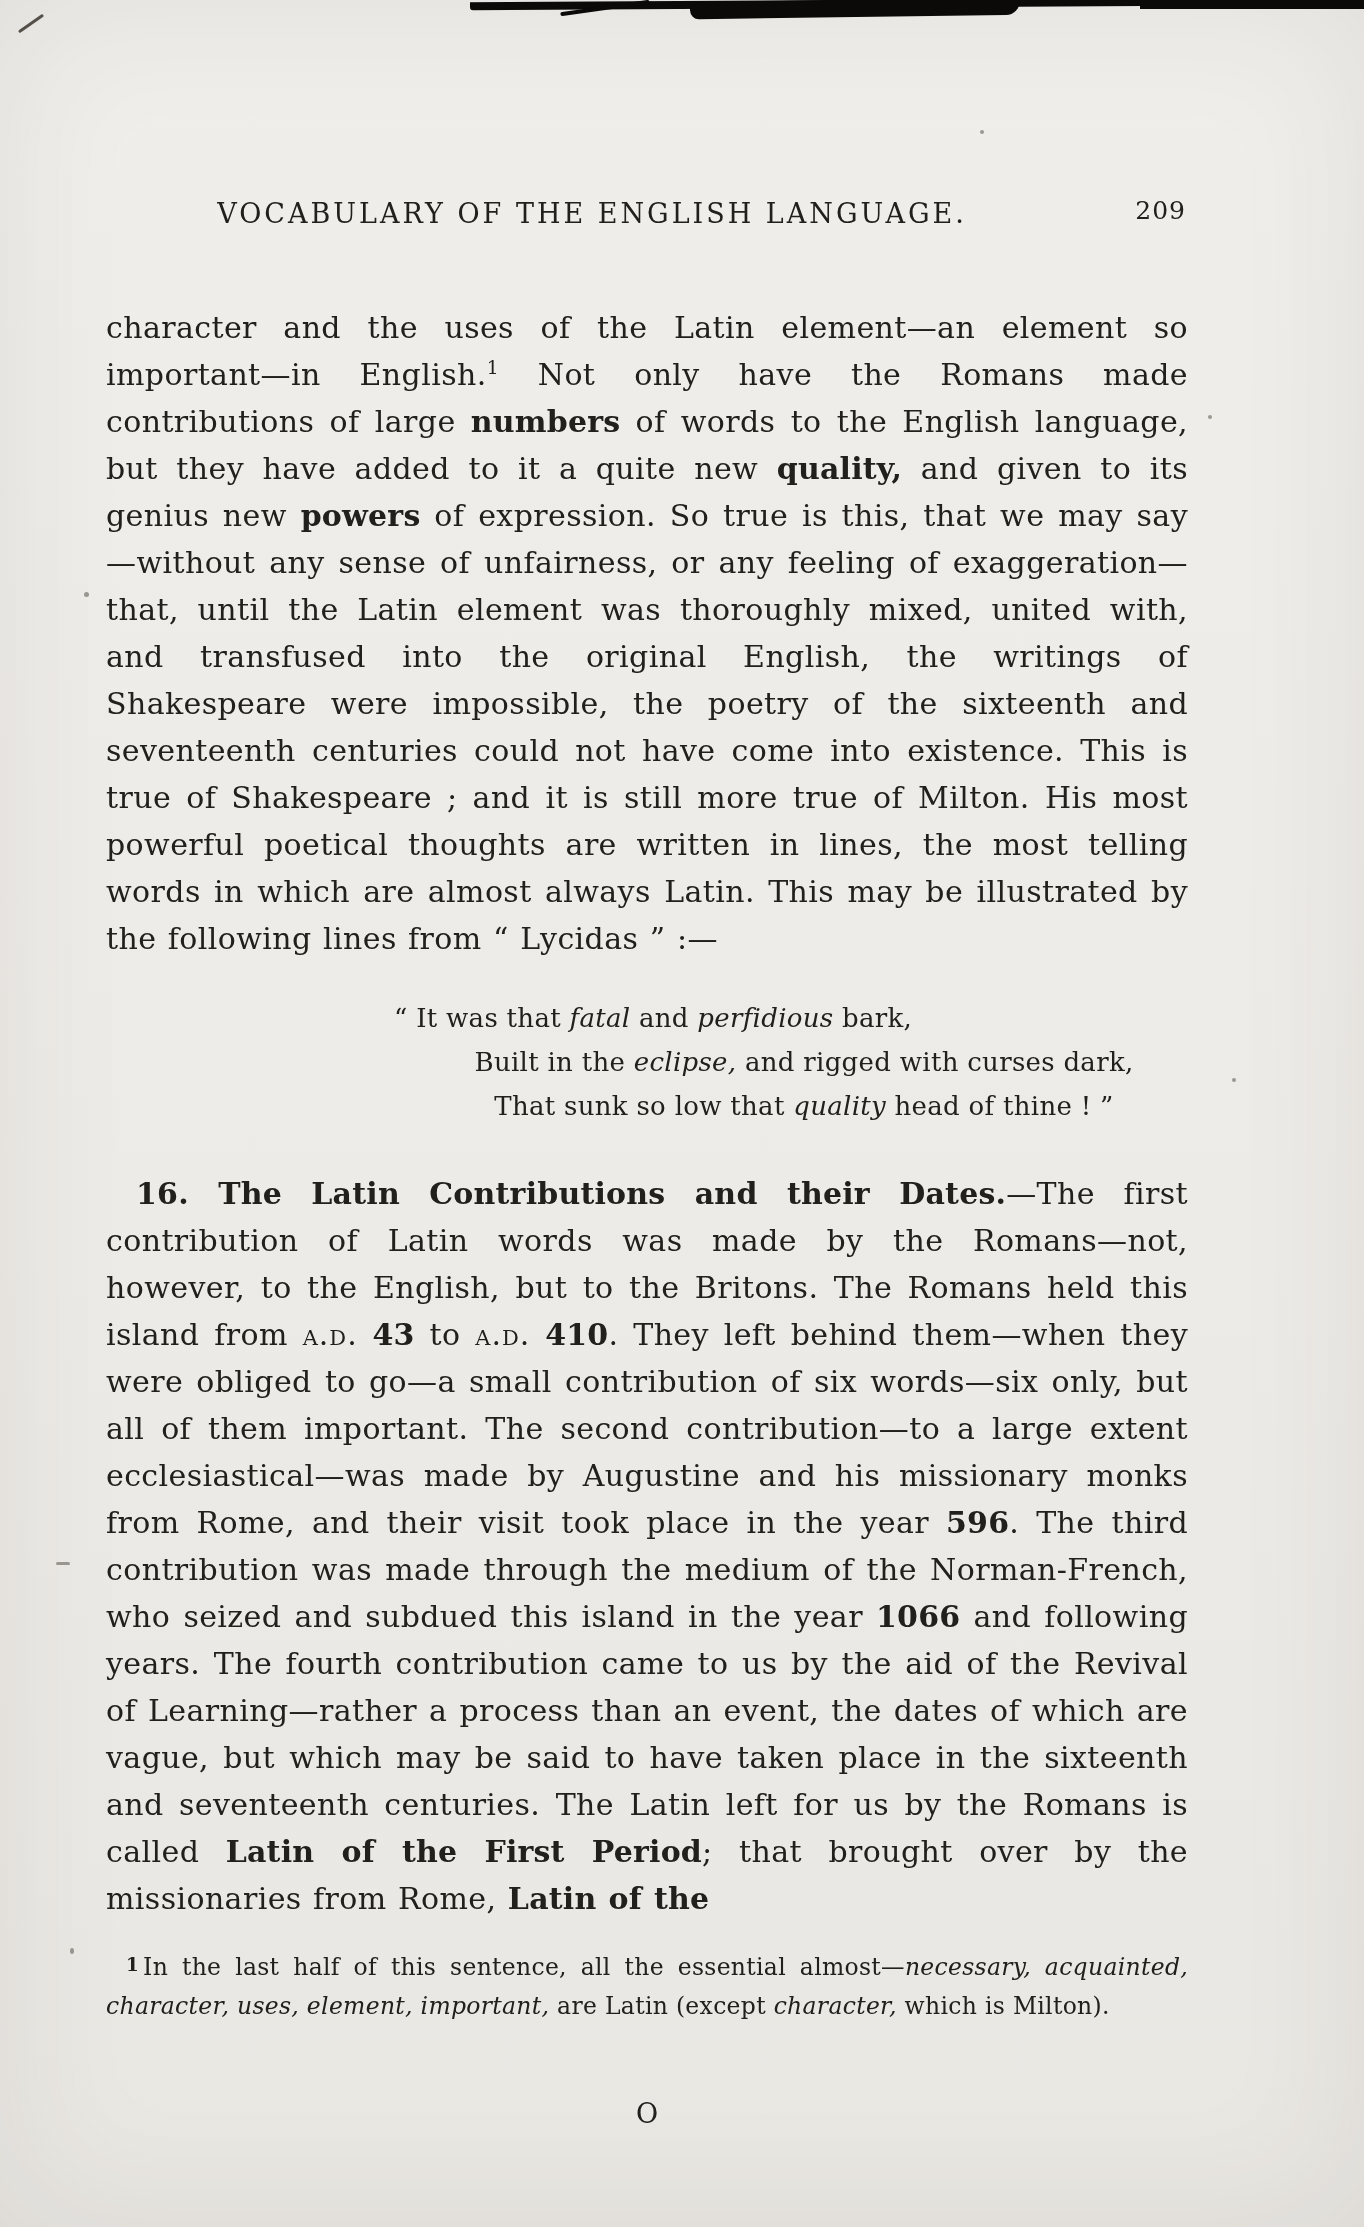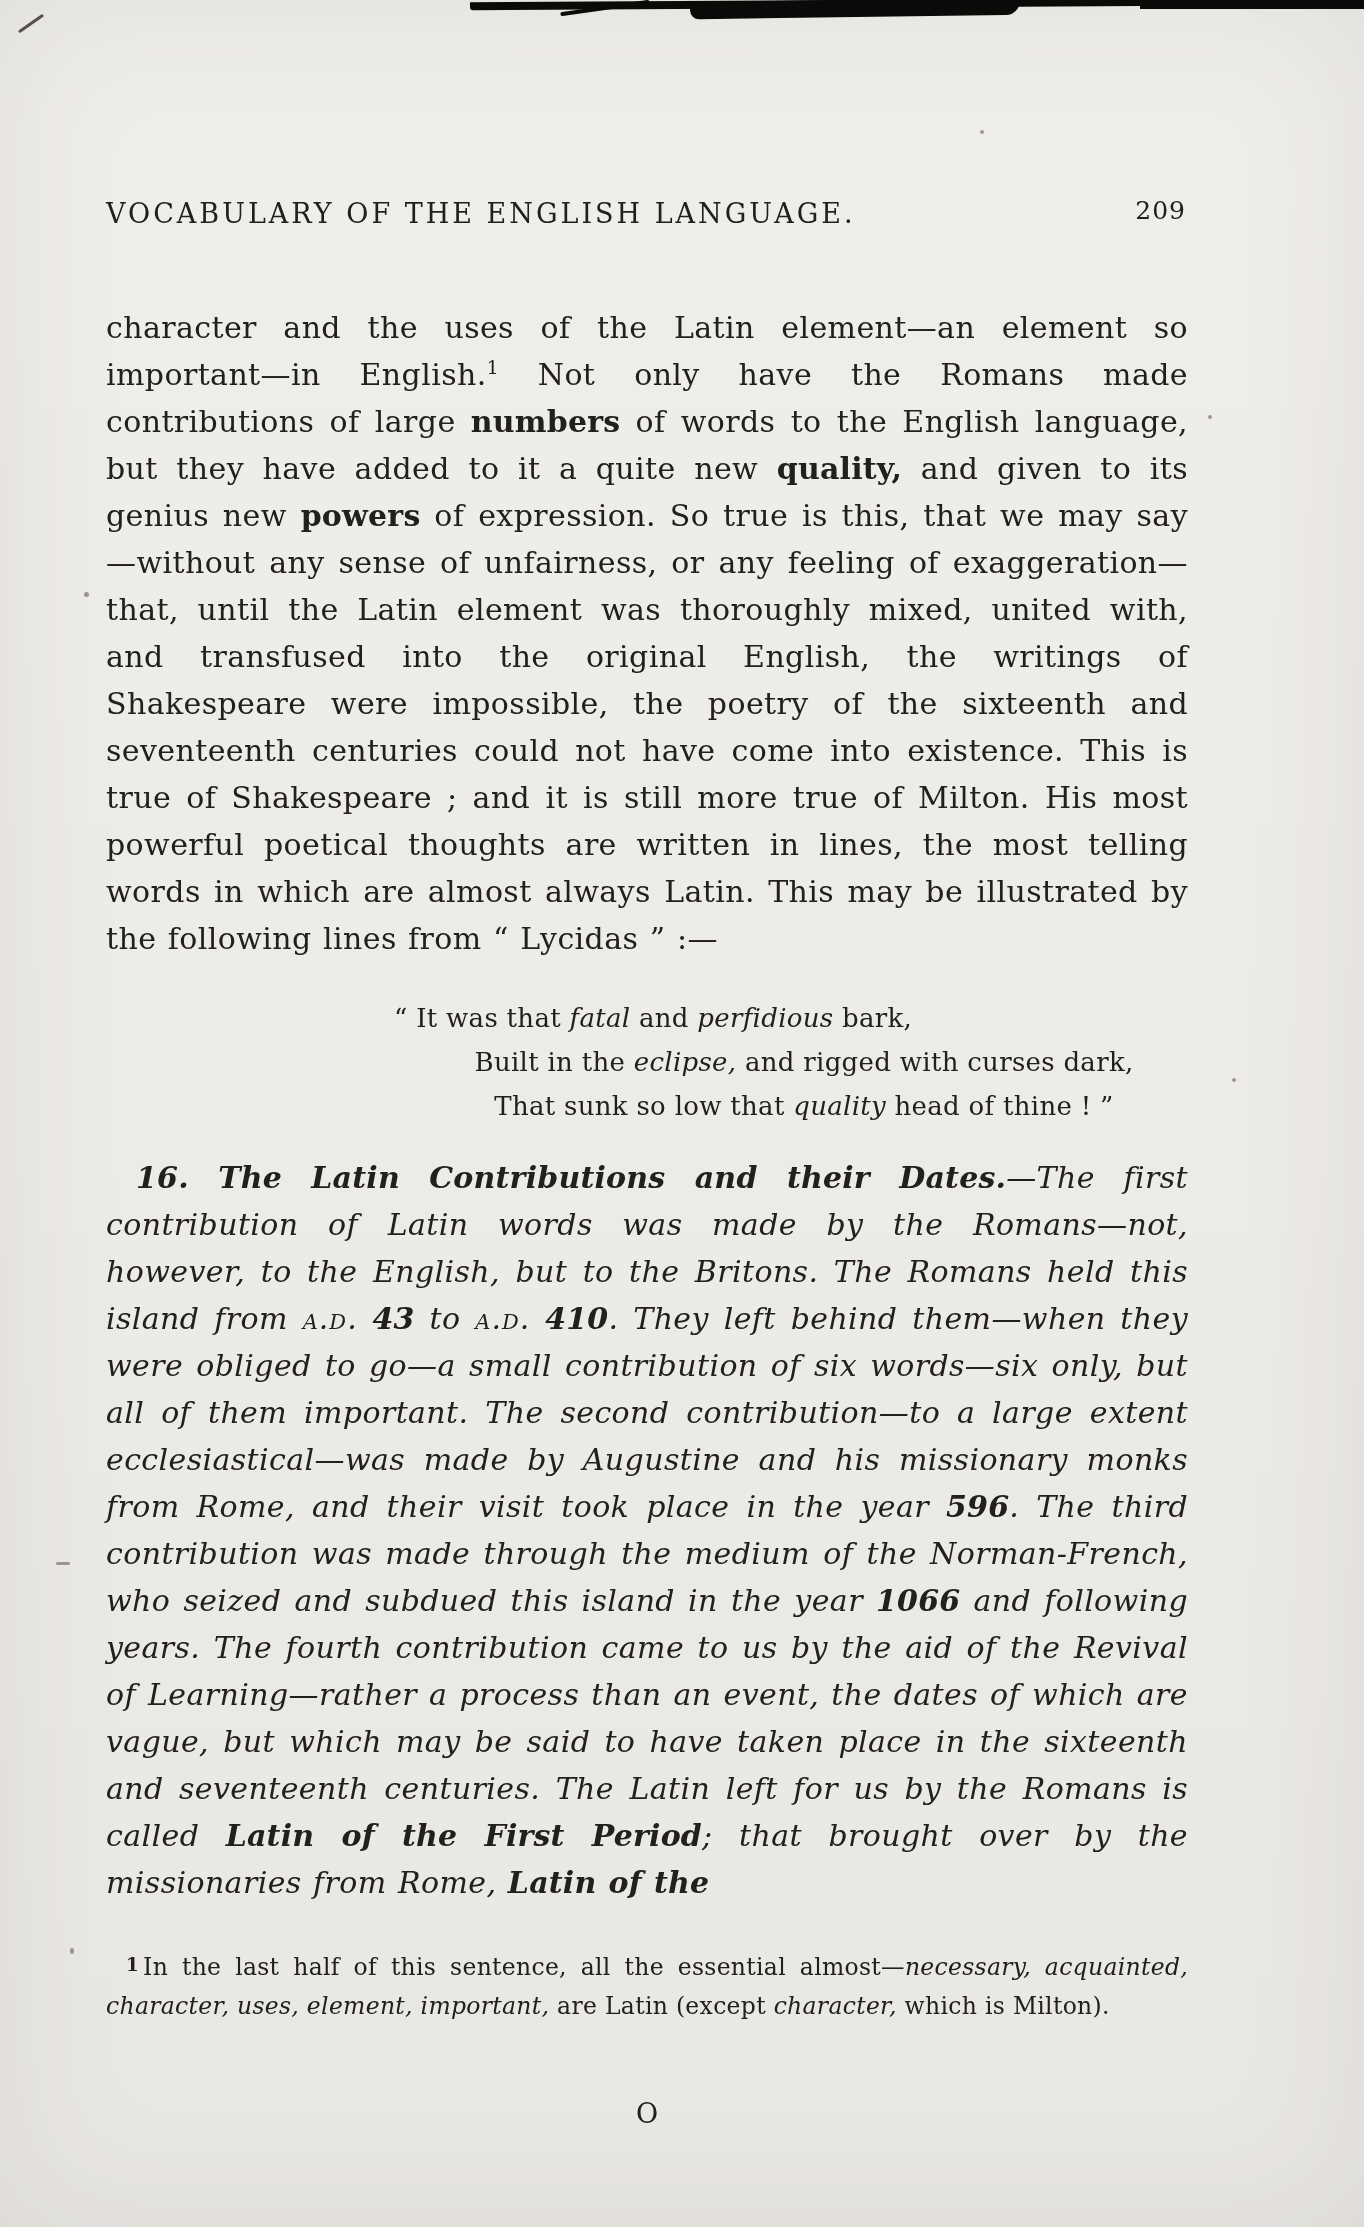--- a/index.html
+++ b/index.html
@@ -29,35 +29,36 @@
   .speck.s3 { top:1078px; left:1232px; width:4px; height:4px; }
   .speck.s4 { top:1562px; left:56px; width:14px; height:3px; border-radius:2px; }
   .speck.s5 { top:1948px; left:70px; width:4px; height:6px; }
   .speck.s6 { top:130px; left:980px; width:4px; height:4px; }
 
   .column {
     position:absolute; left:106px; top:198px; width:1082px;
   }
   .running-head { position:relative; height:46px; }
   .running-title {
+    text-align:center;
     font-size:27px; letter-spacing:3px;
     padding-right:110px; 
     white-space:nowrap;
   }
   .folio {
     position:absolute; right:2px; top:-2px;
     font-size:25px; letter-spacing:1px;
   }
   .body-text {
     font-size:30px; line-height:47px;
     text-align:justify;
     letter-spacing:0.4px; word-spacing:1.5px;
   }
   .para-1 { margin-top:60px; }
-  .para-2 { margin-top:26px; text-indent:30px;font-style:italic; }
+  .para-2 { margin-top:42px; text-indent:30px; }
   .seg-b { font-weight:700; letter-spacing:0.2px; }
   .seg-i { font-style:italic; }
   .seg-sc { font-variant:small-caps; letter-spacing:1px; }
   .seg-sup { vertical-align:super; font-size:0.62em; line-height:0; }
   .seg-fn { font-weight:700; font-size:0.78em; vertical-align:4px; padding-right:4px; }
   .verse {
     margin:34px 0 0 288px;
     font-size:26px; line-height:44px;
     letter-spacing:0.3px;
   }

